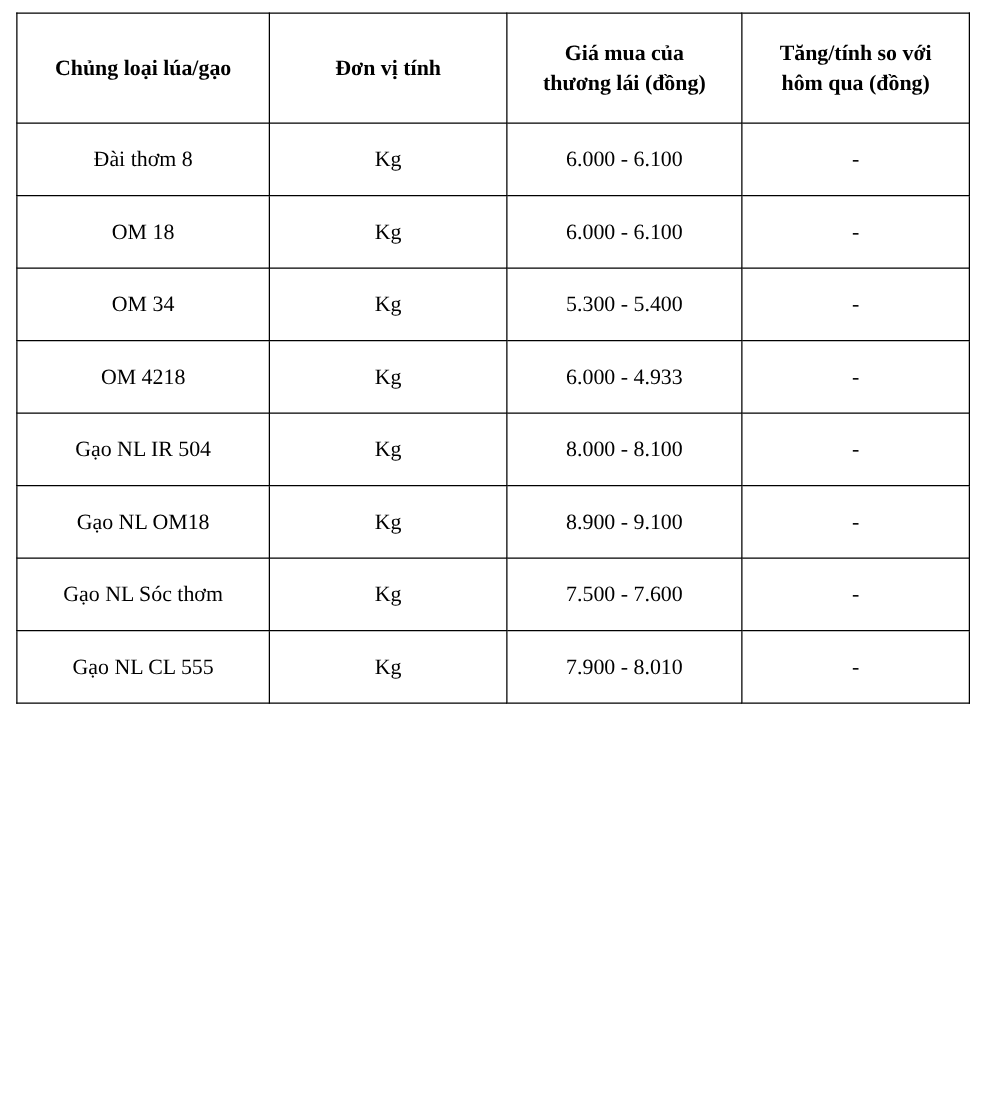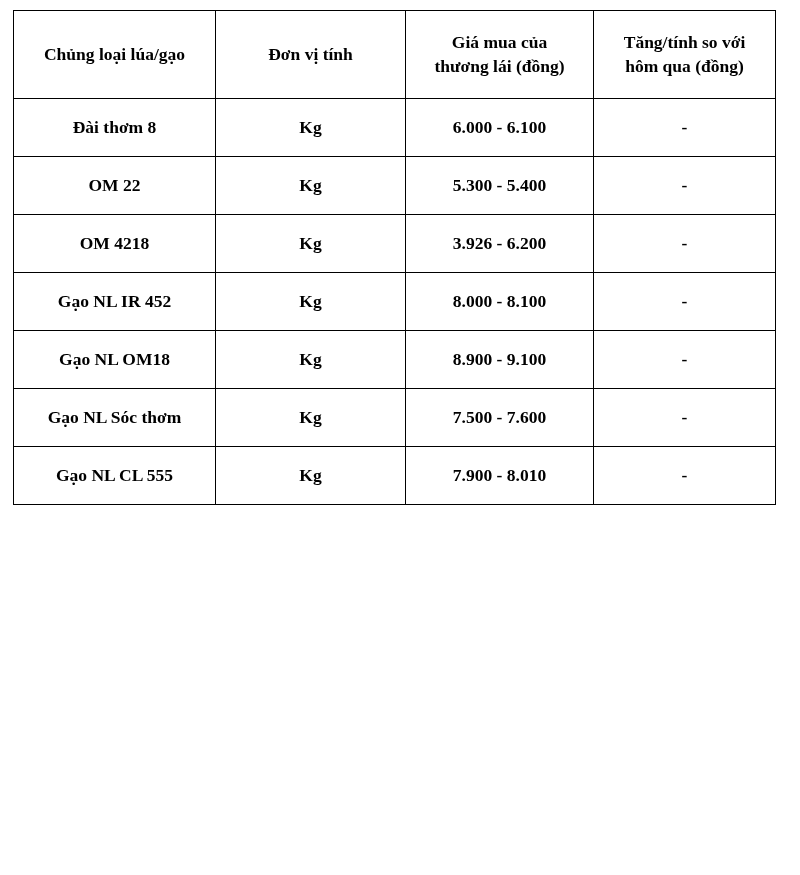--- a/index.html
+++ b/index.html
@@ -41,21 +41,21 @@
     color: #000000;
     padding: 4px 6px;
     box-sizing: border-box;
   }
   table.price-table thead th {
     font-weight: bold;
     height: 88px;
     line-height: 1.35;
   }
   table.price-table tbody td {
-    font-weight: bold;
+    font-weight: normal;
     height: 58px;
     line-height: 1.3;
   }
   .hdr-line { display: block; }
 </style>
 </head>
 <body>
 
 <div class="page">
   <table class="price-table">
@@ -84,33 +84,39 @@
       </tr>
     </thead>
     <tbody>
       <tr>
         <td>Đài thơm 8</td>
         <td>Kg</td>
         <td>6.000 - 6.100</td>
         <td>-</td>
       </tr>
       <tr>
-        <td>OM 22</td>
+        <td>OM 18</td>
+        <td>Kg</td>
+        <td>6.000 - 6.100</td>
+        <td>-</td>
+      </tr>
+      <tr>
+        <td>OM 34</td>
         <td>Kg</td>
         <td>5.300 - 5.400</td>
         <td>-</td>
       </tr>
       <tr>
         <td>OM 4218</td>
         <td>Kg</td>
-        <td>3.926 - 6.200</td>
+        <td>6.000 - 4.933</td>
         <td>-</td>
       </tr>
       <tr>
-        <td>Gạo NL IR 452</td>
+        <td>Gạo NL IR 504</td>
         <td>Kg</td>
         <td>8.000 - 8.100</td>
         <td>-</td>
       </tr>
       <tr>
         <td>Gạo NL OM18</td>
         <td>Kg</td>
         <td>8.900 - 9.100</td>
         <td>-</td>
       </tr>

